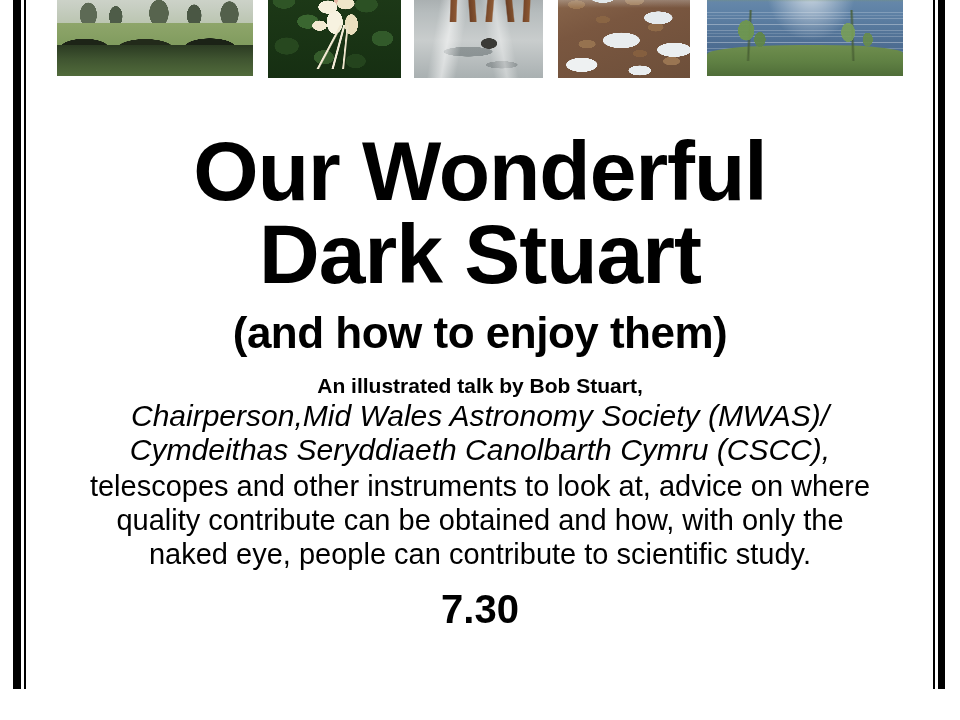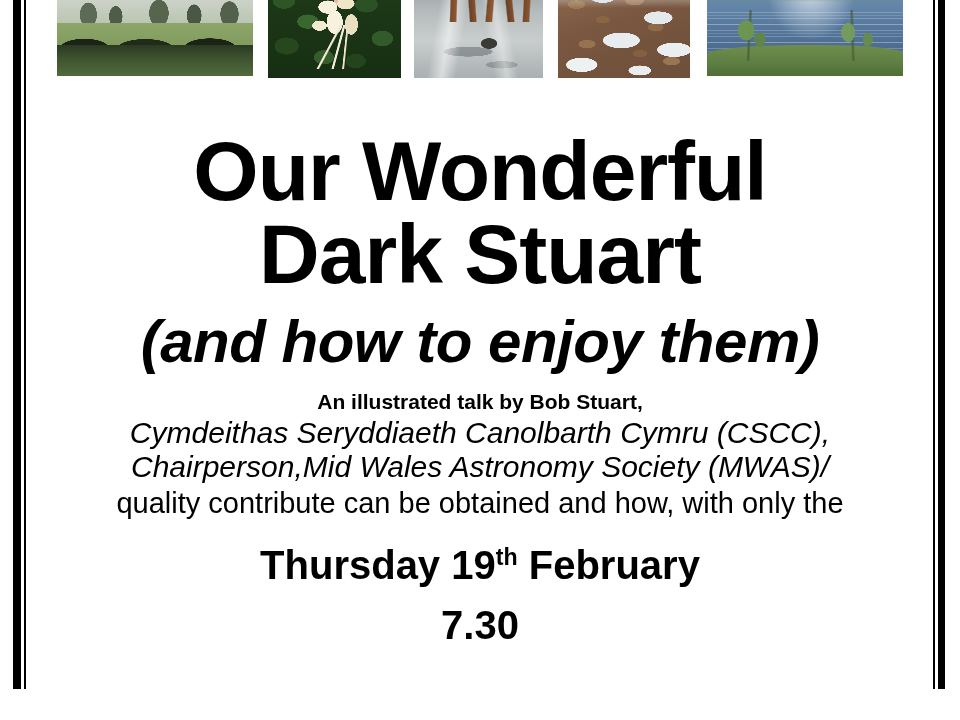--- a/index.html
+++ b/index.html
@@ -229,25 +229,24 @@
     font-size: 84px;
     line-height: 0.99;
     letter-spacing: -1px;
     font-stretch: condensed;
     margin: 34px 0 0 0;
   }
   .title .title-line { display: block; }
 
   .subtitle {
     font-weight: bold;
-    font-size: 60px;
+    font-size: 44px;
     line-height: 1.05;
     letter-spacing: -0.5px;
     margin: 14px 0 0 0;
-    font-style: italic;
   }
 
   .byline {
     font-weight: bold;
     font-size: 21px;
     line-height: 1.08;
     margin: 18px 0 0 0;
   }
 
   .affiliation {
@@ -350,29 +349,28 @@
     <h1 class="title">
       <span class="title-line">Our Wonderful</span>
       <span class="title-line">Dark Stuart</span>
     </h1>
 
     <div class="subtitle">(and how to enjoy them)</div>
 
     <div class="byline">An illustrated talk by Bob Stuart,</div>
 
     <div class="affiliation">
+      <span class="aff-line">Chairperson,Mid Wales Astronomy Society (MWAS)/</span>
       <span class="aff-line">Cymdeithas Seryddiaeth Canolbarth Cymru (CSCC),</span>
-      <span class="aff-line">Chairperson,Mid Wales Astronomy Society (MWAS)/</span>
     </div>
 
     <div class="description">
+      <span class="desc-line">telescopes and other instruments to look at, advice on where</span>
       <span class="desc-line">quality contribute can be obtained and how, with only the</span>
-    </div>
-
-    <div class="event-date">
-      <span>Thursday 19</span><sup>th</sup><span> February</span>
-    </div>
+      <span class="desc-line">naked eye, people can contribute to scientific study.</span>
+    </div>
+
 
     <div class="event-time">7.30</div>
 
   </div>
 
 </div>
 
 </body></html>

